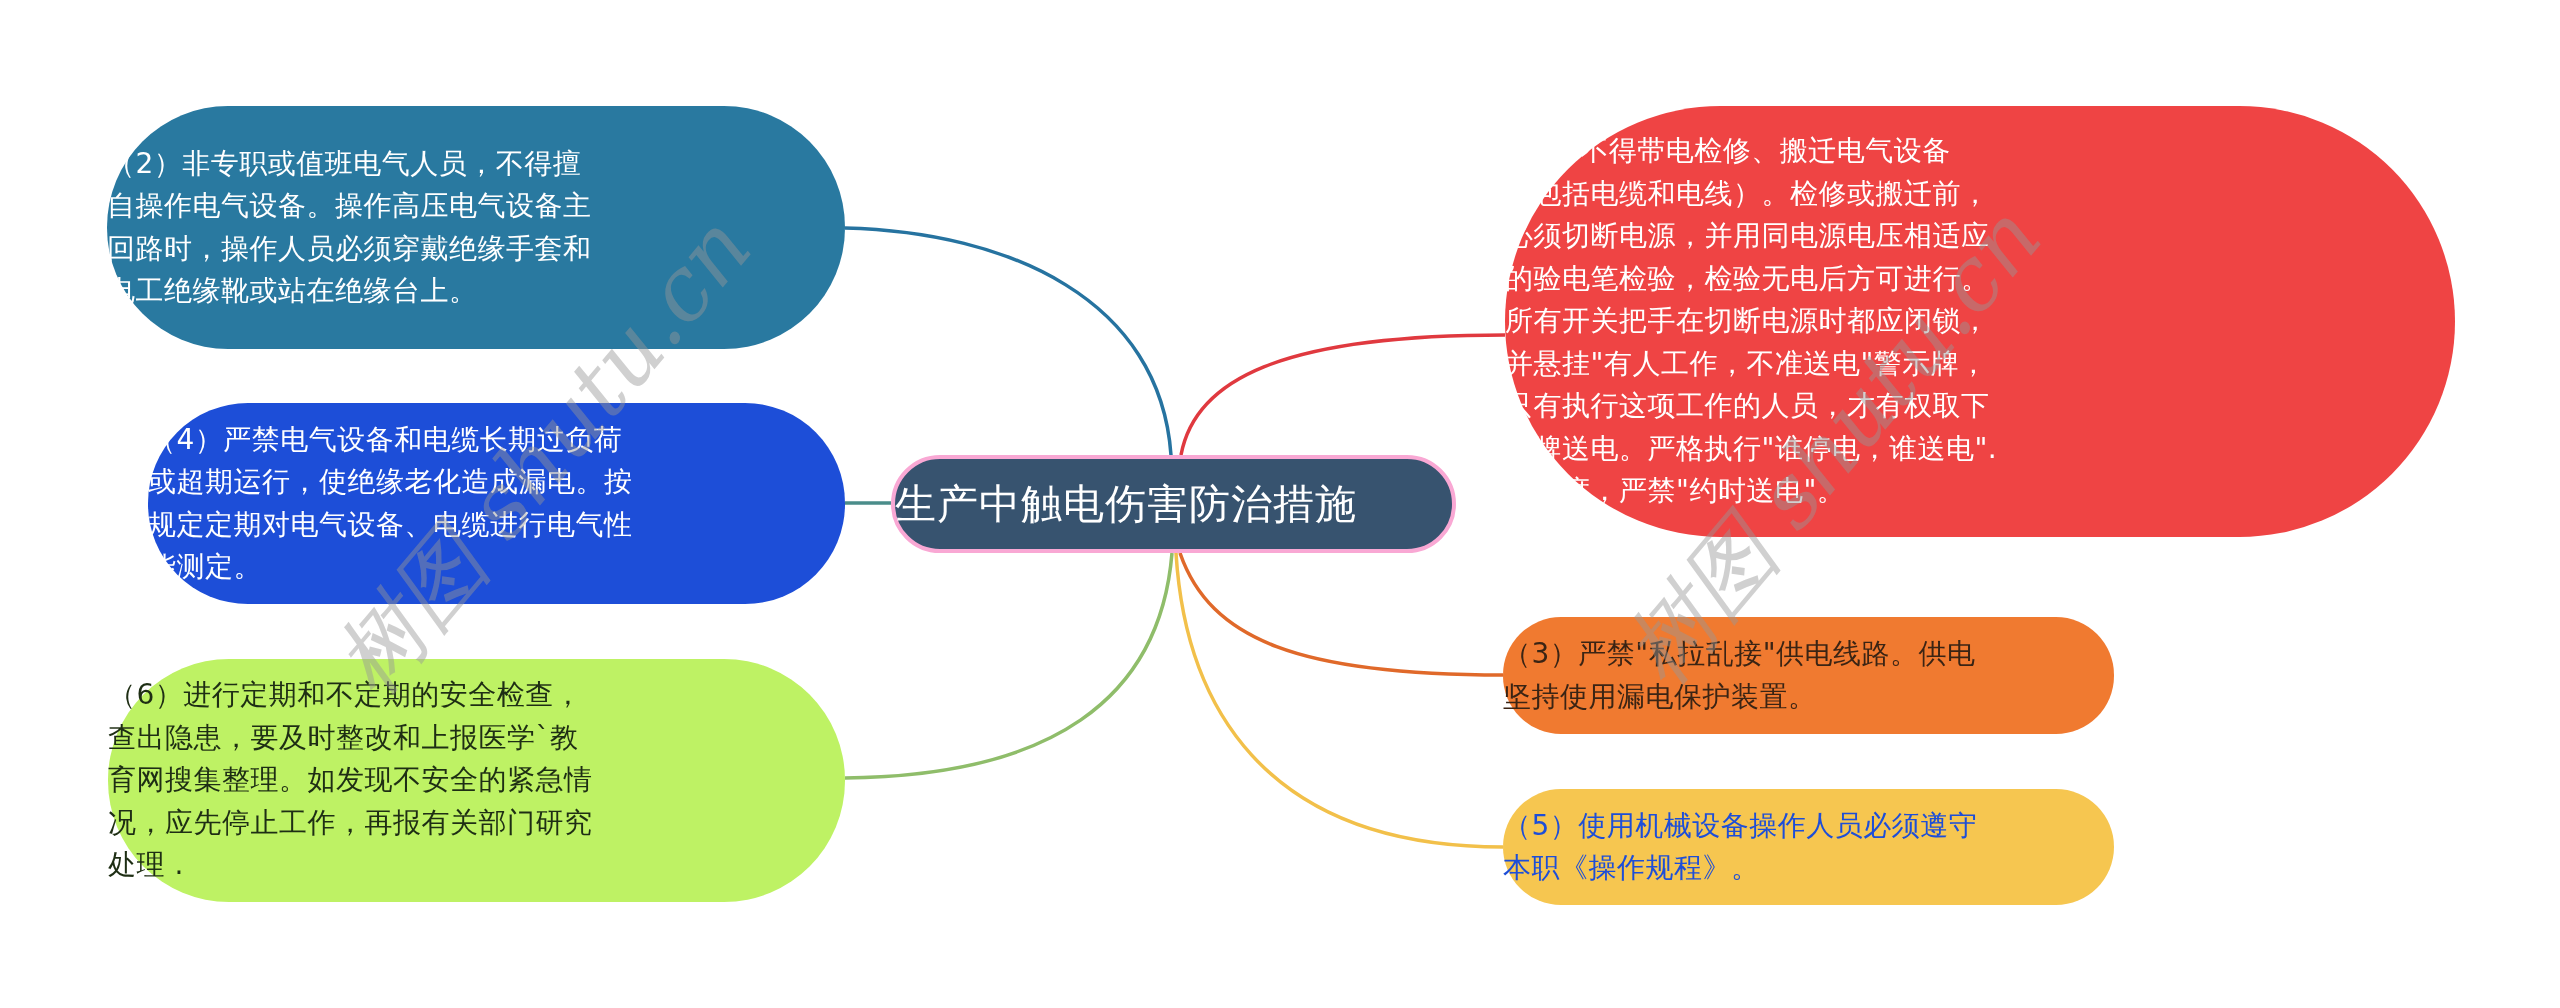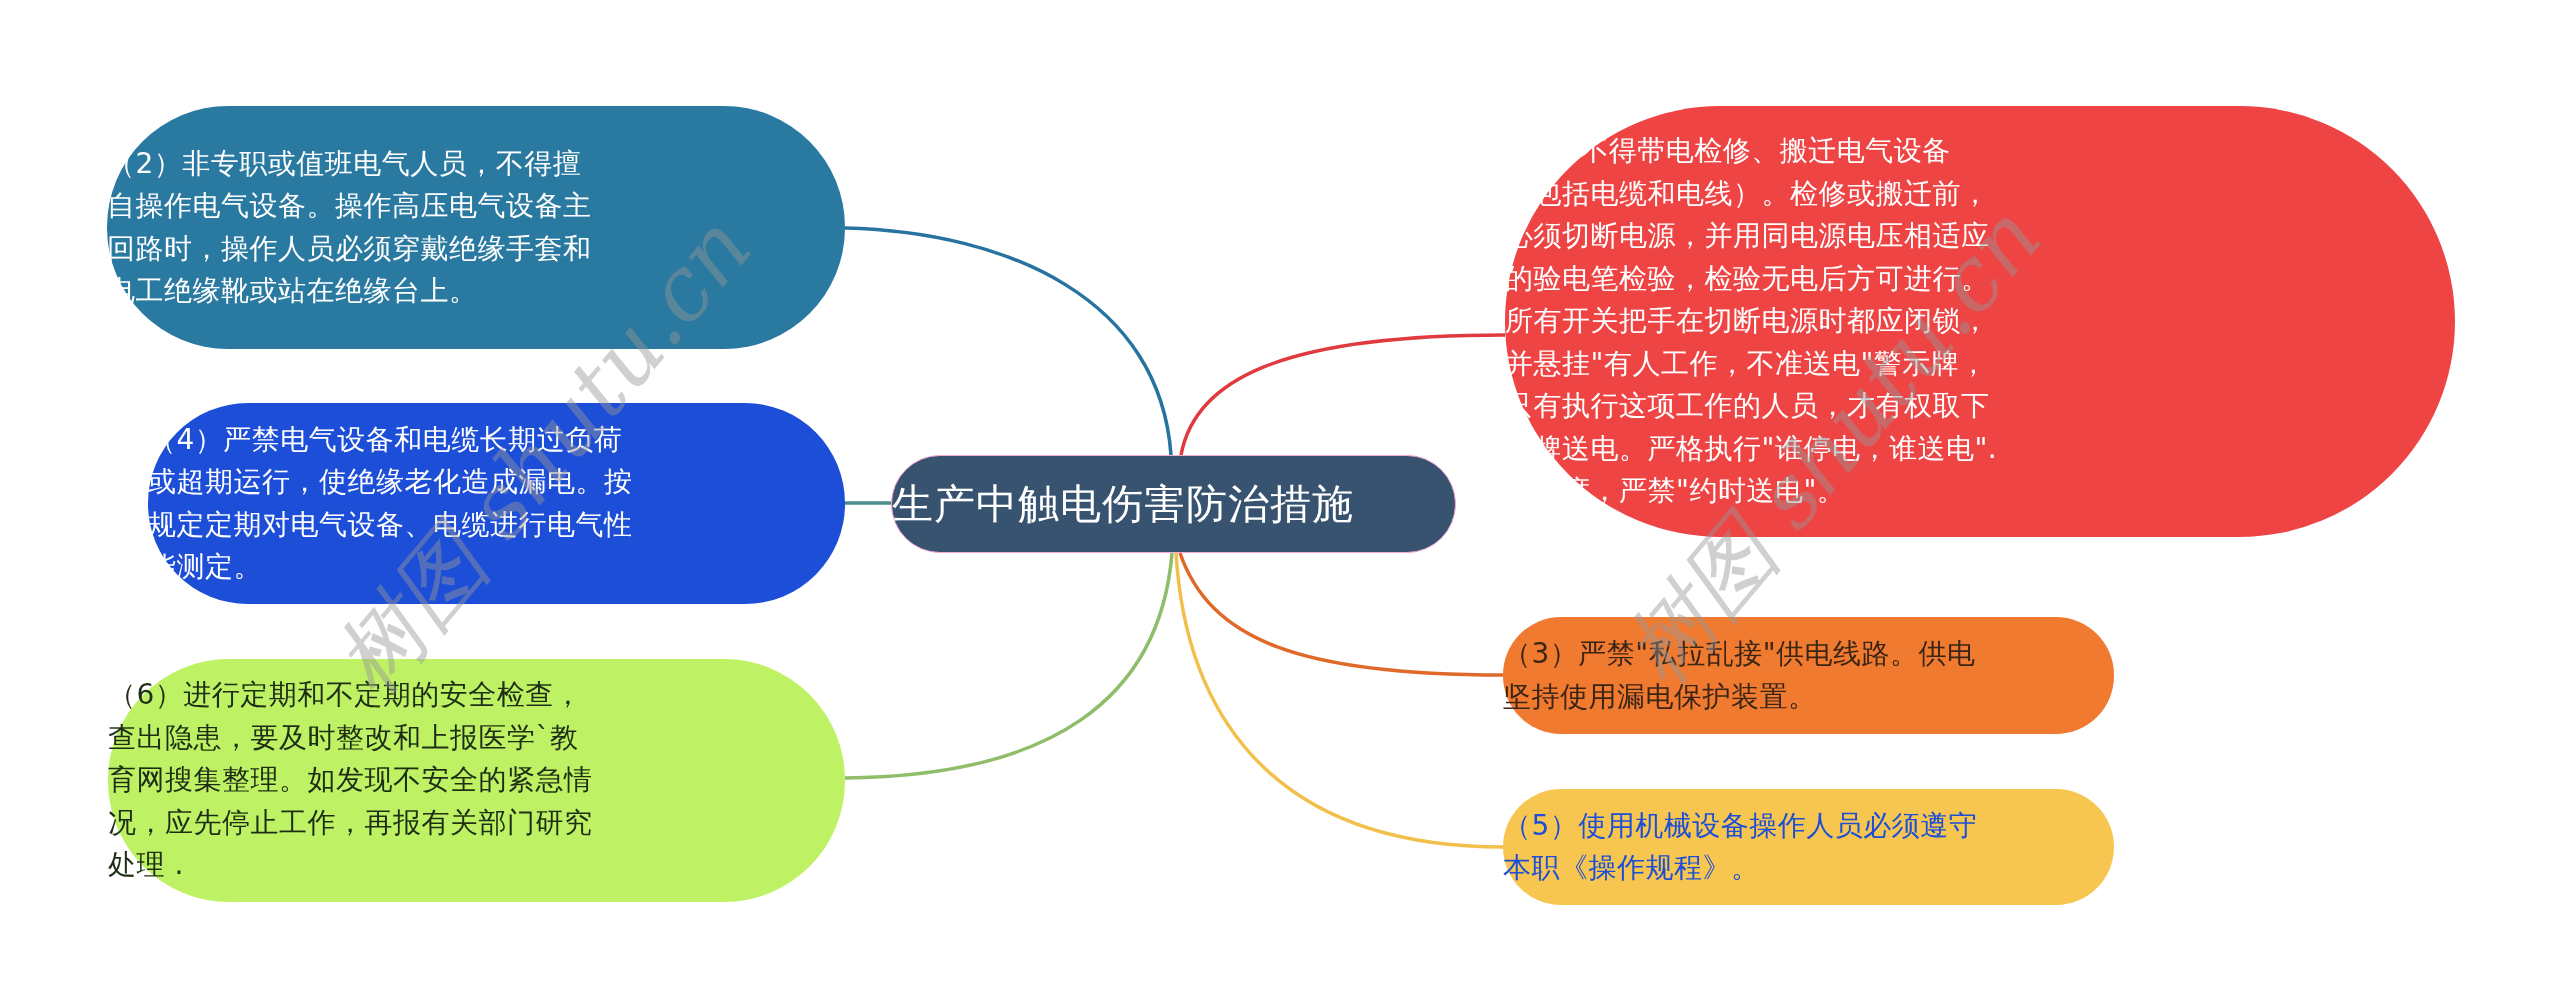--- a/index.html
+++ b/index.html
@@ -4,21 +4,21 @@
   <style>
     html, body { margin: 0; padding: 0; background: #ffffff; }
     body { width: 2560px; height: 1008px; position: relative; overflow: hidden;
       font-family: "DejaVu Sans", "Liberation Sans", sans-serif; }
     #canvas { position: absolute; left: 0; top: 0; width: 2560px; height: 1008px; }
     svg.links { position: absolute; left: 0; top: 0; width: 2560px; height: 1008px; z-index: 1; }
     .node { position: absolute; box-sizing: border-box; display: flex; align-items: center;
       z-index: 2; }
     .node .txt { font-size: 28px; line-height: 42.5px; letter-spacing: 0.5px; white-space: pre-wrap; }
     .root { left: 891px; top: 455px; width: 565px; height: 98px; border-radius: 49px;
-      background: #37536f; border: 1px solid #f9a8d4; }
+      background: #37536f; border: 4px solid #f9a8d4; }
     .root .txt { color: #ffffff; font-size: 41px; line-height: 50px; letter-spacing: 1px; }
     .n1 { left: 1505px; top: 106px; width: 950px; height: 431px; border-radius: 228px;
       background: #ef4444; }
     .n1 .txt { color: #ffffff; width: 500px; }
     .n2 { left: 107px; top: 106px; width: 738px; height: 243px; border-radius: 121px;
       background: #2979a0; }
     .n2 .txt { color: #ffffff; width: 490px; }
     .n3 { left: 1503px; top: 617px; width: 611px; height: 117px; border-radius: 58px;
       background: #f07a30; }
     .n3 .txt { color: #3a2414; width: 490px; }

